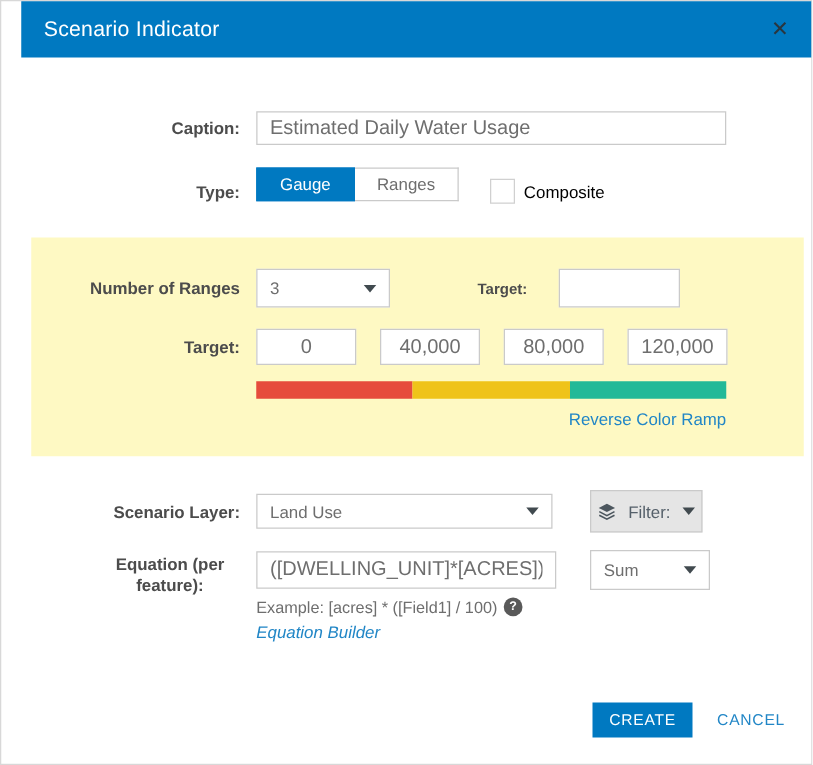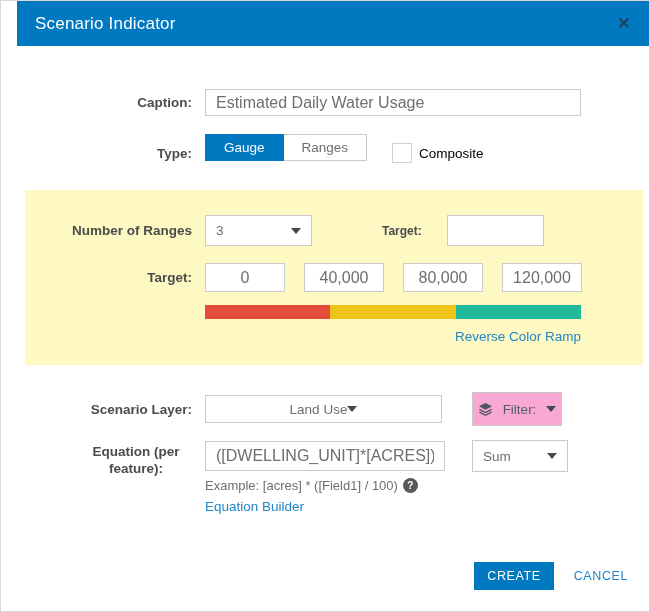--- a/index.html
+++ b/index.html
@@ -80,42 +80,42 @@
   .range-wrap { margin-left:13px; display:flex; }
 
   .ramp { display:flex; height:14px; width:376px; margin:13px 0 0 180px; }
   .ramp-seg { flex:1; height:14px; }
 
   .reverse-wrap { width:376px; margin:8px 0 0 180px; text-align:right; }
   a.link { color:#2186c6; font-size:13.5px; text-decoration:none; cursor:pointer; }
 
   
   .layer-row { margin-top:27px; }
-  .dd-layer { width:237px; height:28px; margin-left:13px;justify-content:center; }
+  .dd-layer { width:237px; height:28px; margin-left:13px; }
   .filter-btn {
-    margin-left:30px; width:90px; height:34px; background:#f9a8d4; border:1px solid #cacaca;
+    margin-left:30px; width:90px; height:34px; background:#e5e5e5; border:1px solid #cacaca;
     display:flex; align-items:center; justify-content:center; gap:10px; cursor:pointer;
     font-size:13.5px; color:#55606a;
   }
   .filter-btn .tri { border-top-color:#414a4f; }
 
   
   .eq-row { margin-top:14px; align-items:flex-start; }
   .eq-label-text { display:inline-block; max-width:112px; text-align:center; line-height:1.25; padding-top:4px; }
   .eq-content { margin-left:13px; }
   .eq-line { display:flex; align-items:center; }
   .eq-input { width:240px; height:30px; }
   .dd-sum { width:96px; height:32px; margin-left:27px; }
   .example-line { margin-top:6px; font-size:13px; color:#6e6e6e; display:flex; align-items:center; gap:5px; }
   .help-icon {
     width:15px; height:15px; border-radius:50%; background:#595959; color:#fff;
     font-size:10px; font-weight:bold; display:inline-flex; align-items:center; justify-content:center;
     cursor:pointer;
   }
-  .builder-line { margin-top:4px; }
+  .builder-line { margin-top:4px;font-style:italic; }
 
   
   .footer {
     position:absolute; bottom:21px; right:21px;
     display:flex; align-items:center; gap:20px;
   }
   .create-btn {
     background:#0079c1; color:#fff; border:none; font-family:"Liberation Sans", sans-serif;
     font-size:12.5px; letter-spacing:0.6px; padding:7px 13px; cursor:pointer;
   }

